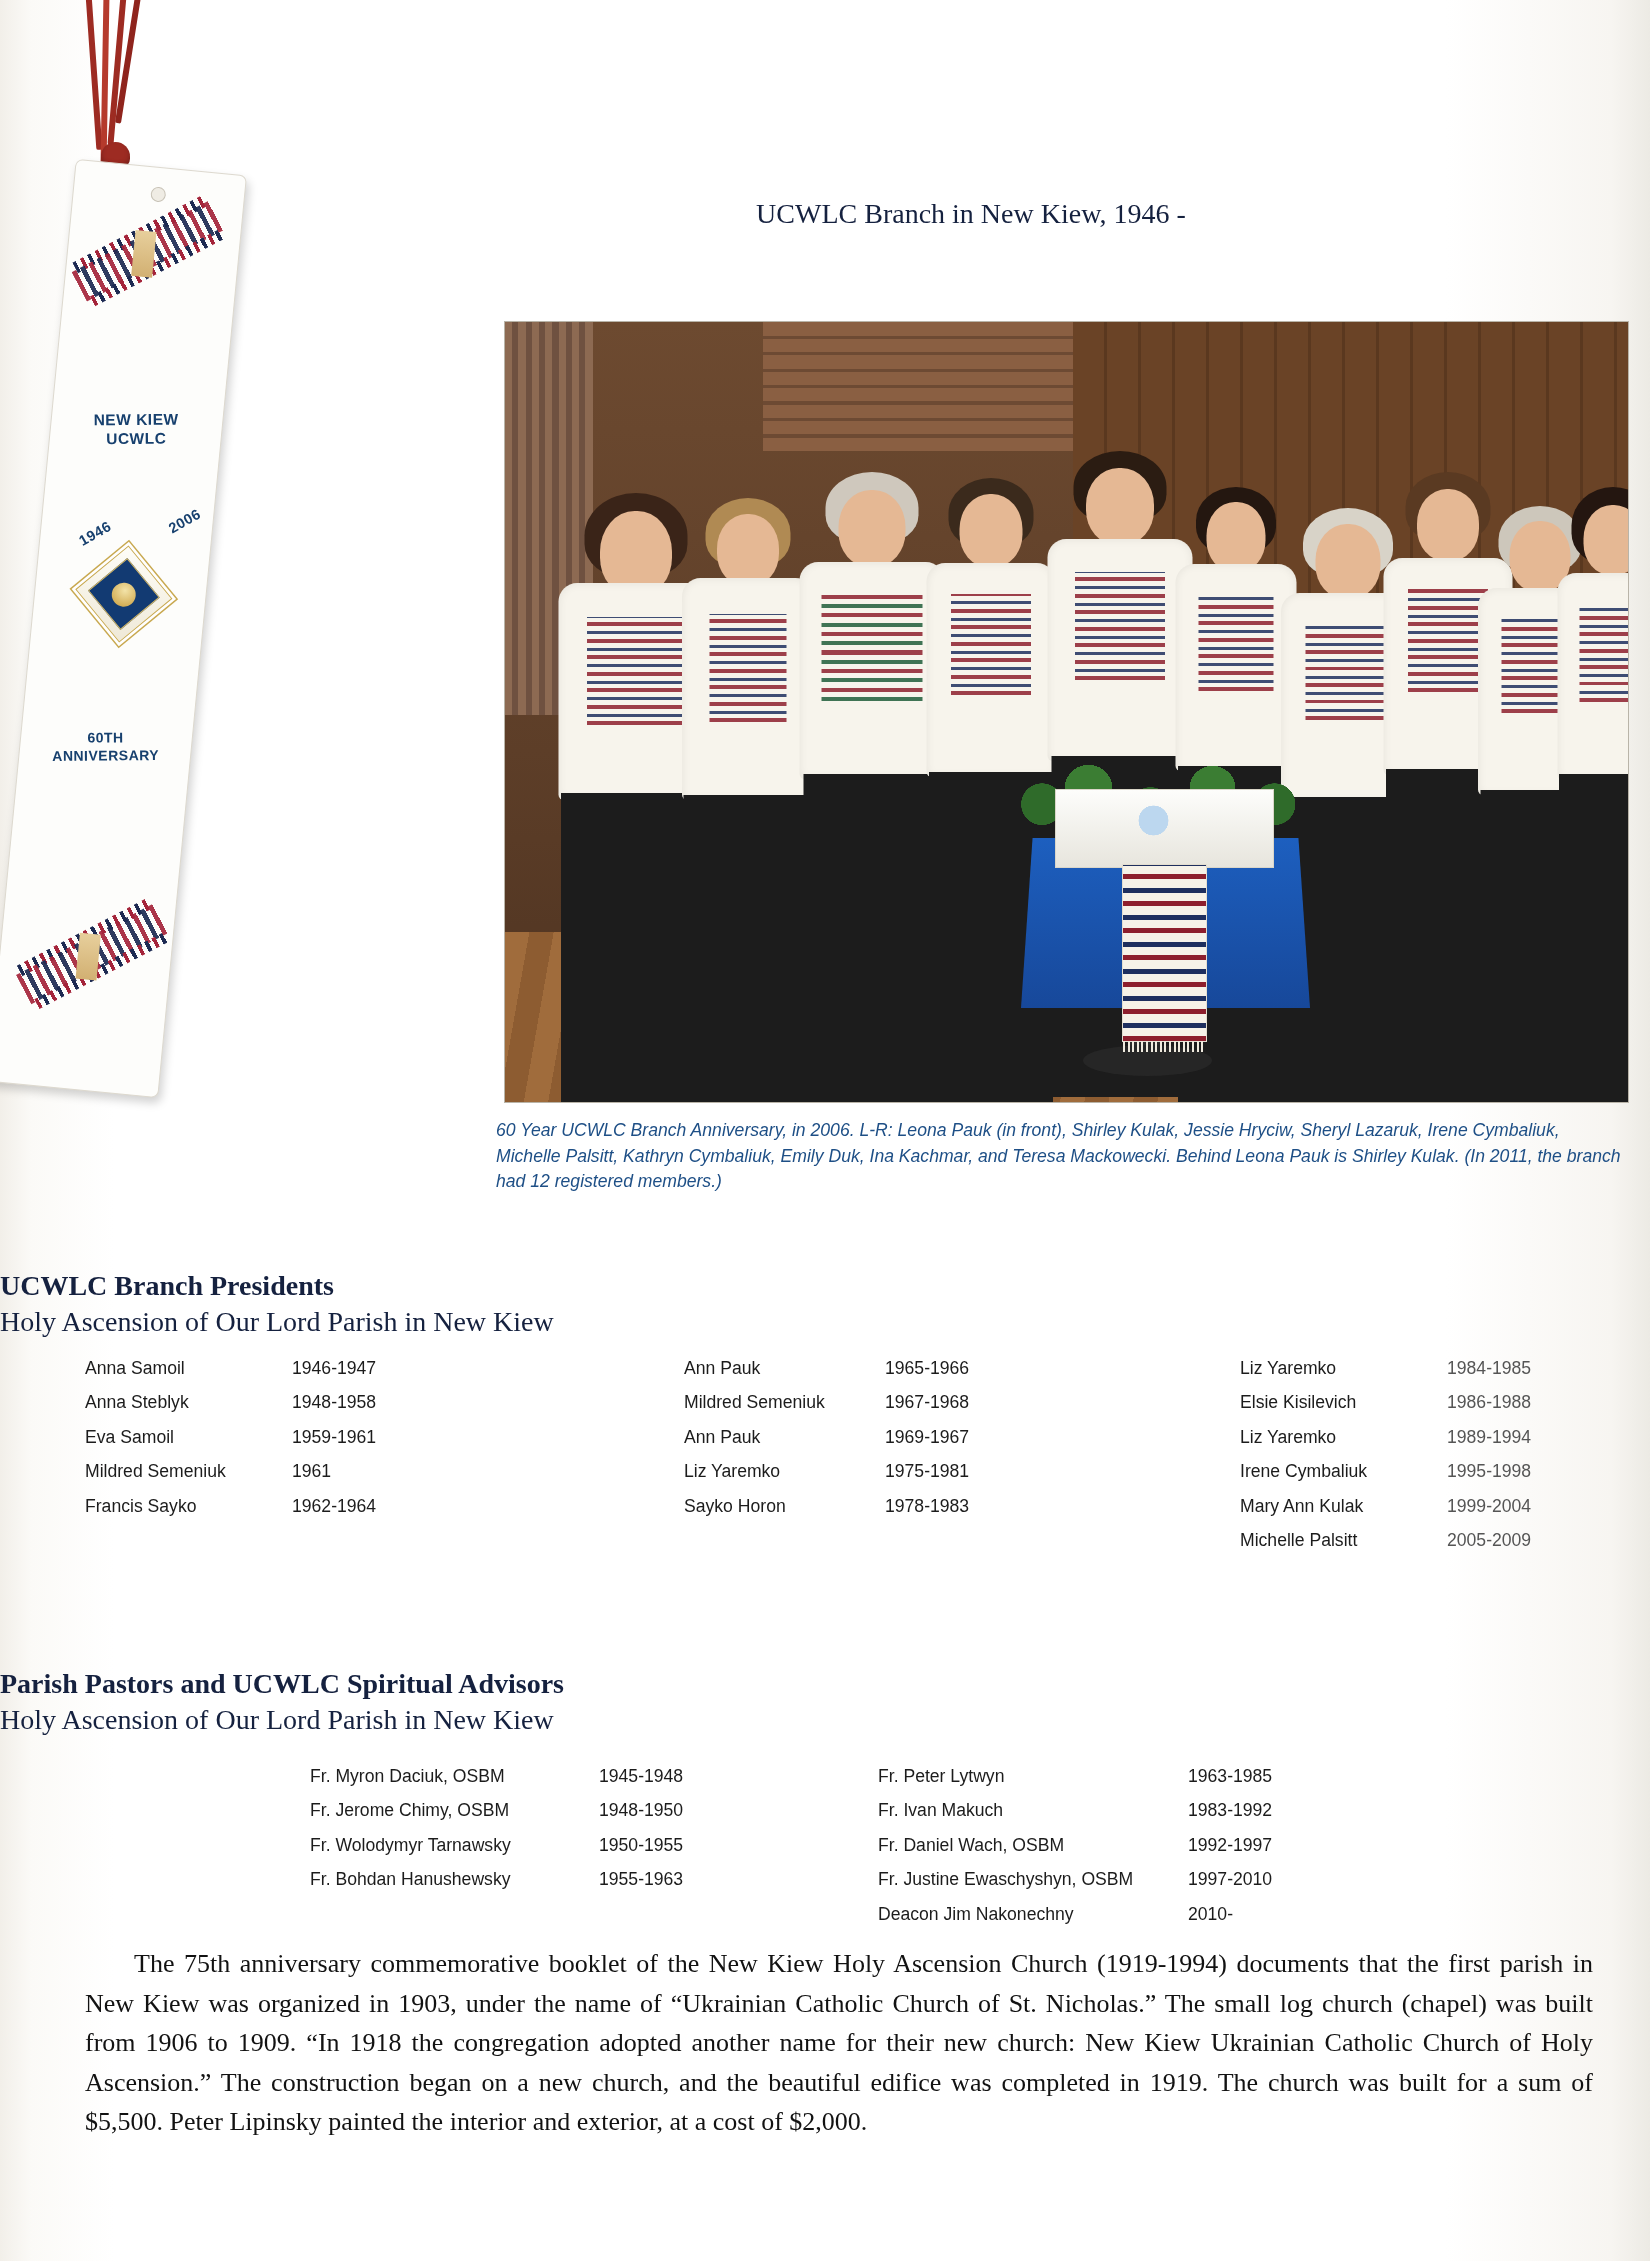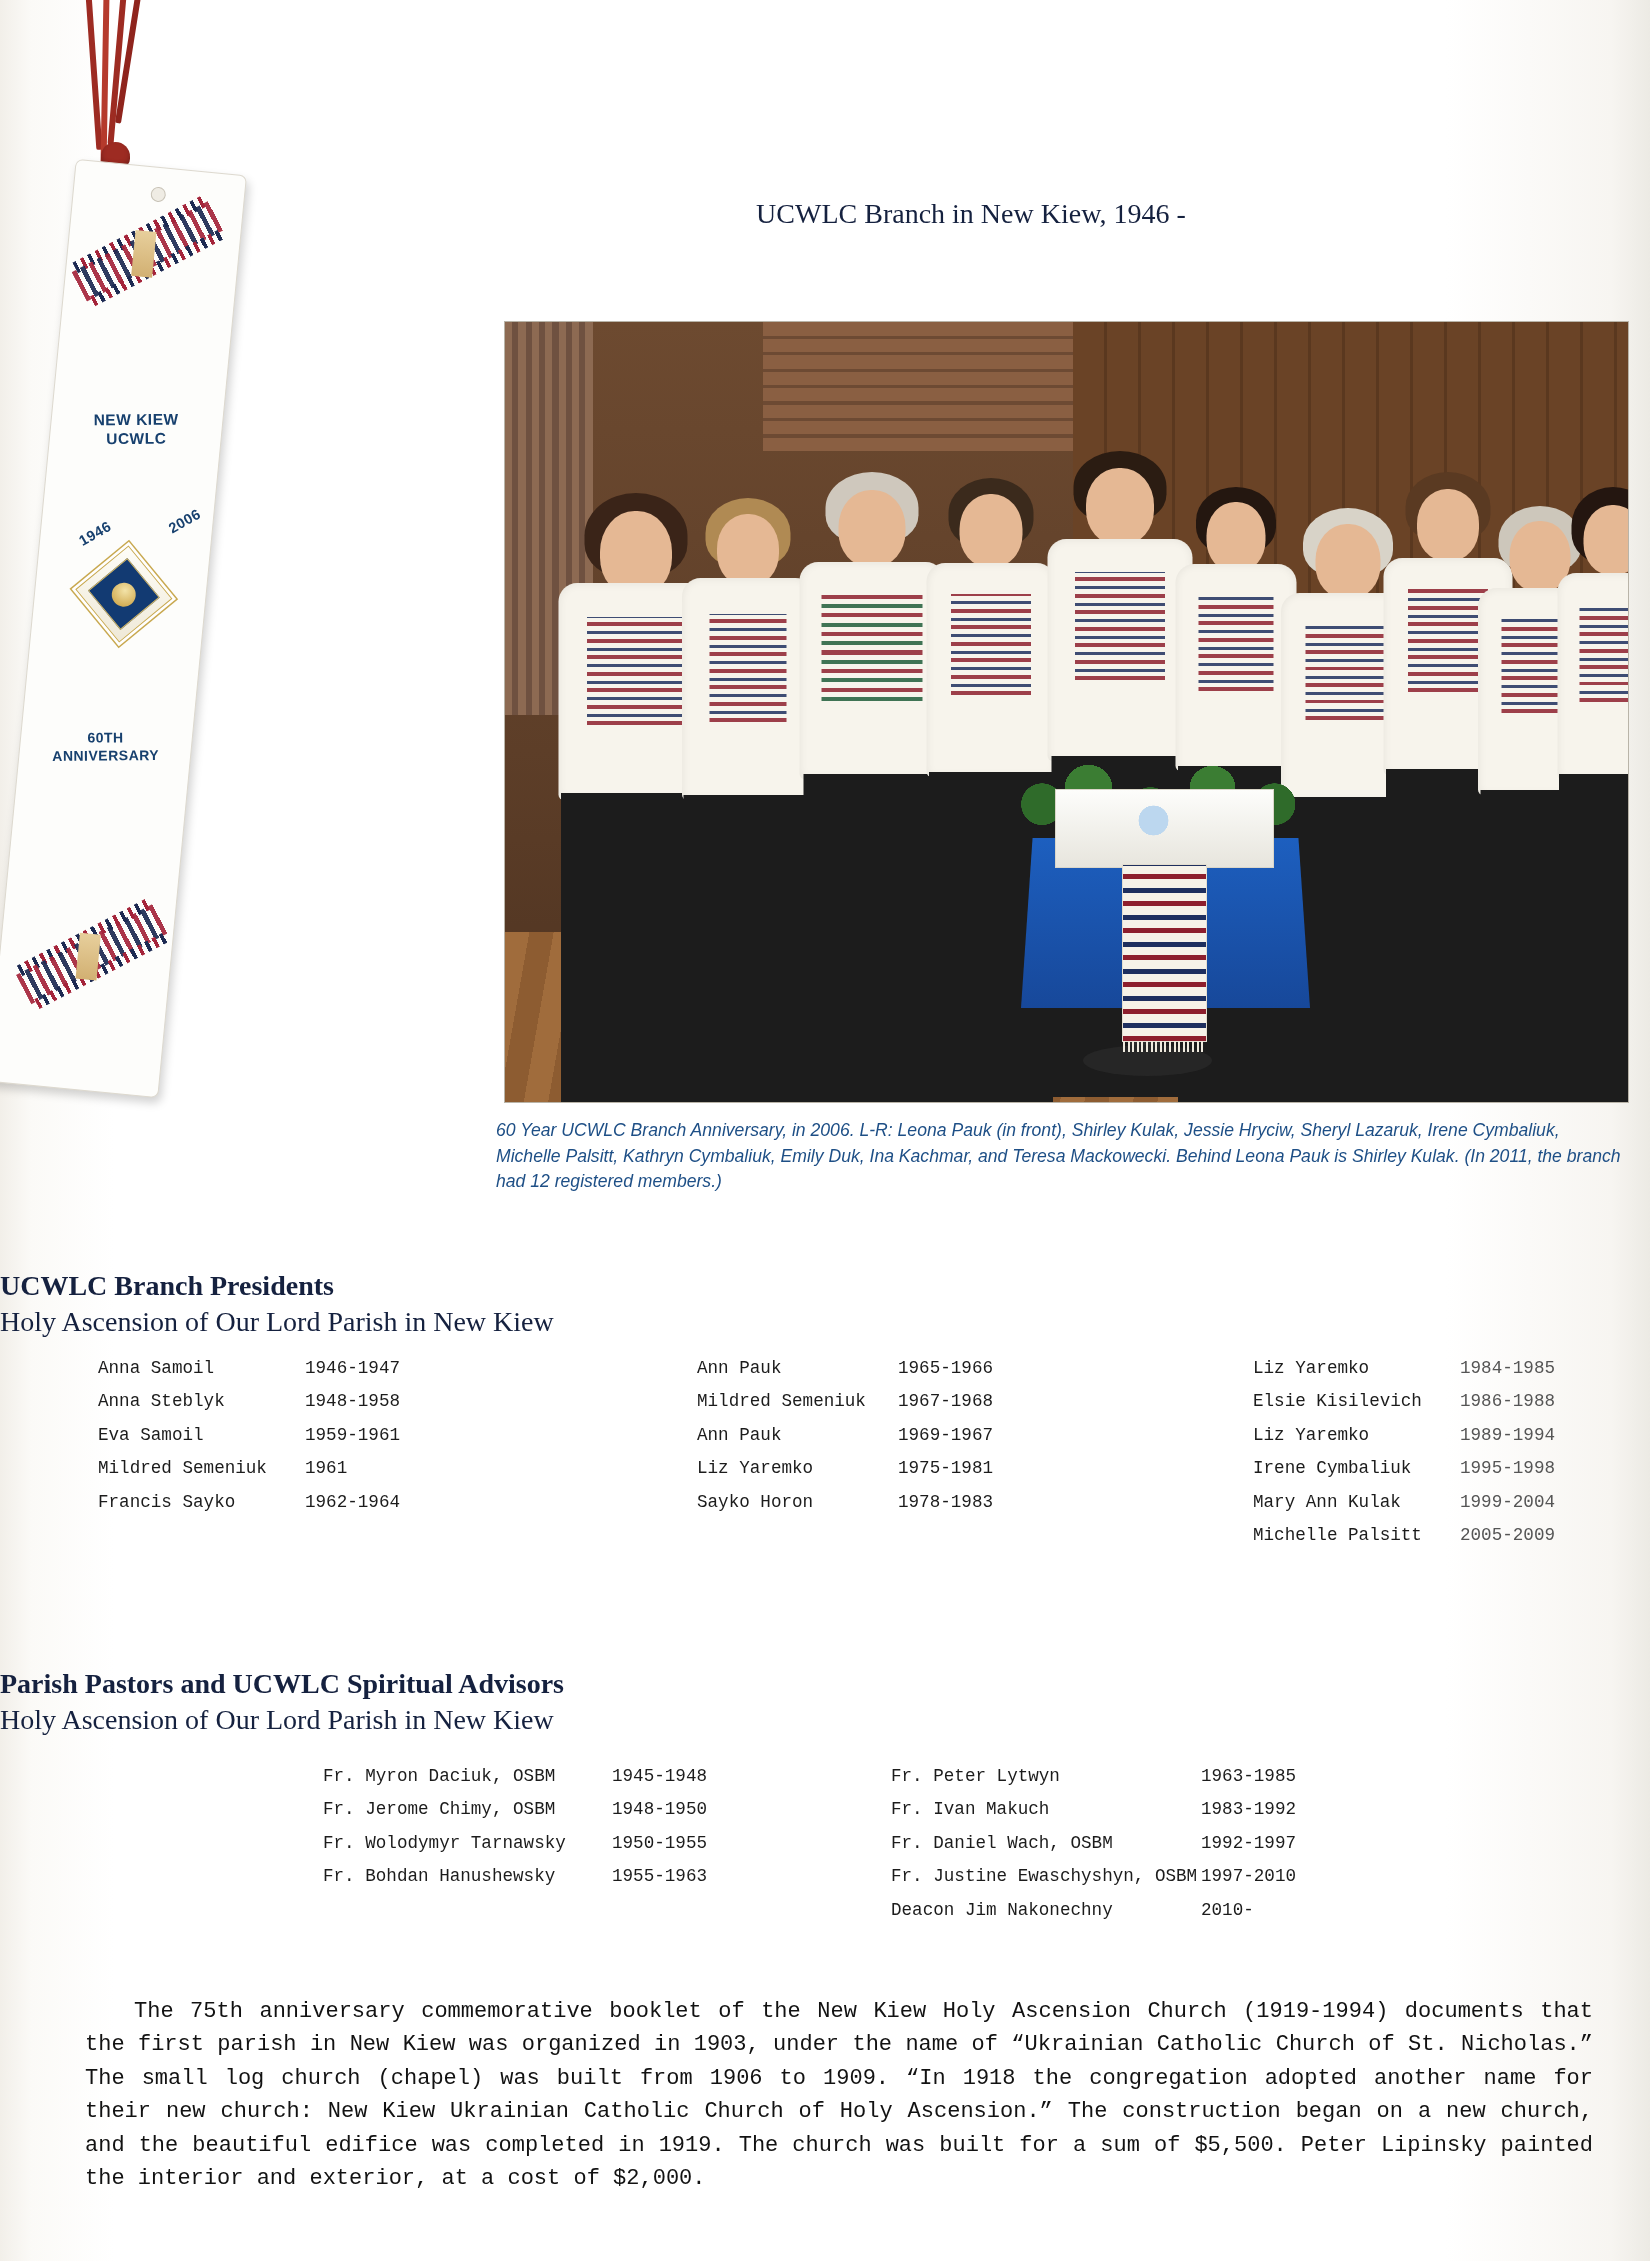--- a/index.html
+++ b/index.html
@@ -321,24 +321,23 @@
     width: 1650px;
     text-align: left;
     color: #15213f;
   }
   .section-head .h1 { font-size: 28px; font-weight: bold; line-height: 1.3; }
   .section-head .h2 { font-size: 28px; line-height: 1.3; }
 
   
   .roster {
     position: absolute;
-    font-family: Liberation Mono, monospace;
+    font-family: Liberation Sans, sans-serif;
     font-size: 17.6px;
     color: #1c1c1c;
-    margin-left: 13px;
   }
   .roster .row {
     display: flex;
     align-items: baseline;
     margin-bottom: 13.4px;
   }
   .roster .nm { display: inline-block; }
   .roster .yr { display: inline-block; text-align: left; }
 
   .pres-c1 { left: 85px; top: 1358px; width: 362px; }
@@ -358,24 +357,24 @@
   .pastor-c1 .yr { width: 134px; }
 
   .pastor-c2 { left: 878px; top: 1766px; width: 465px; }
   .pastor-c2 .nm { width: 310px; }
   .pastor-c2 .yr { width: 145px; text-align: left; }
 
   
   .body-text {
     position: absolute;
     left: 85px;
-    top: 1995px;
+    top: 1944px;
     width: 1508px;
-    font-family: Liberation Mono, monospace;
-    font-size: 22px;
+    font-family: Liberation Serif, serif;
+    font-size: 26px;
     line-height: 1.52;
     text-align: justify;
     color: #121212;
   }
   .body-text p { margin: 0; text-indent: 49px; }
 </style>
 </head>
 <body>
 
 <div class="page">

